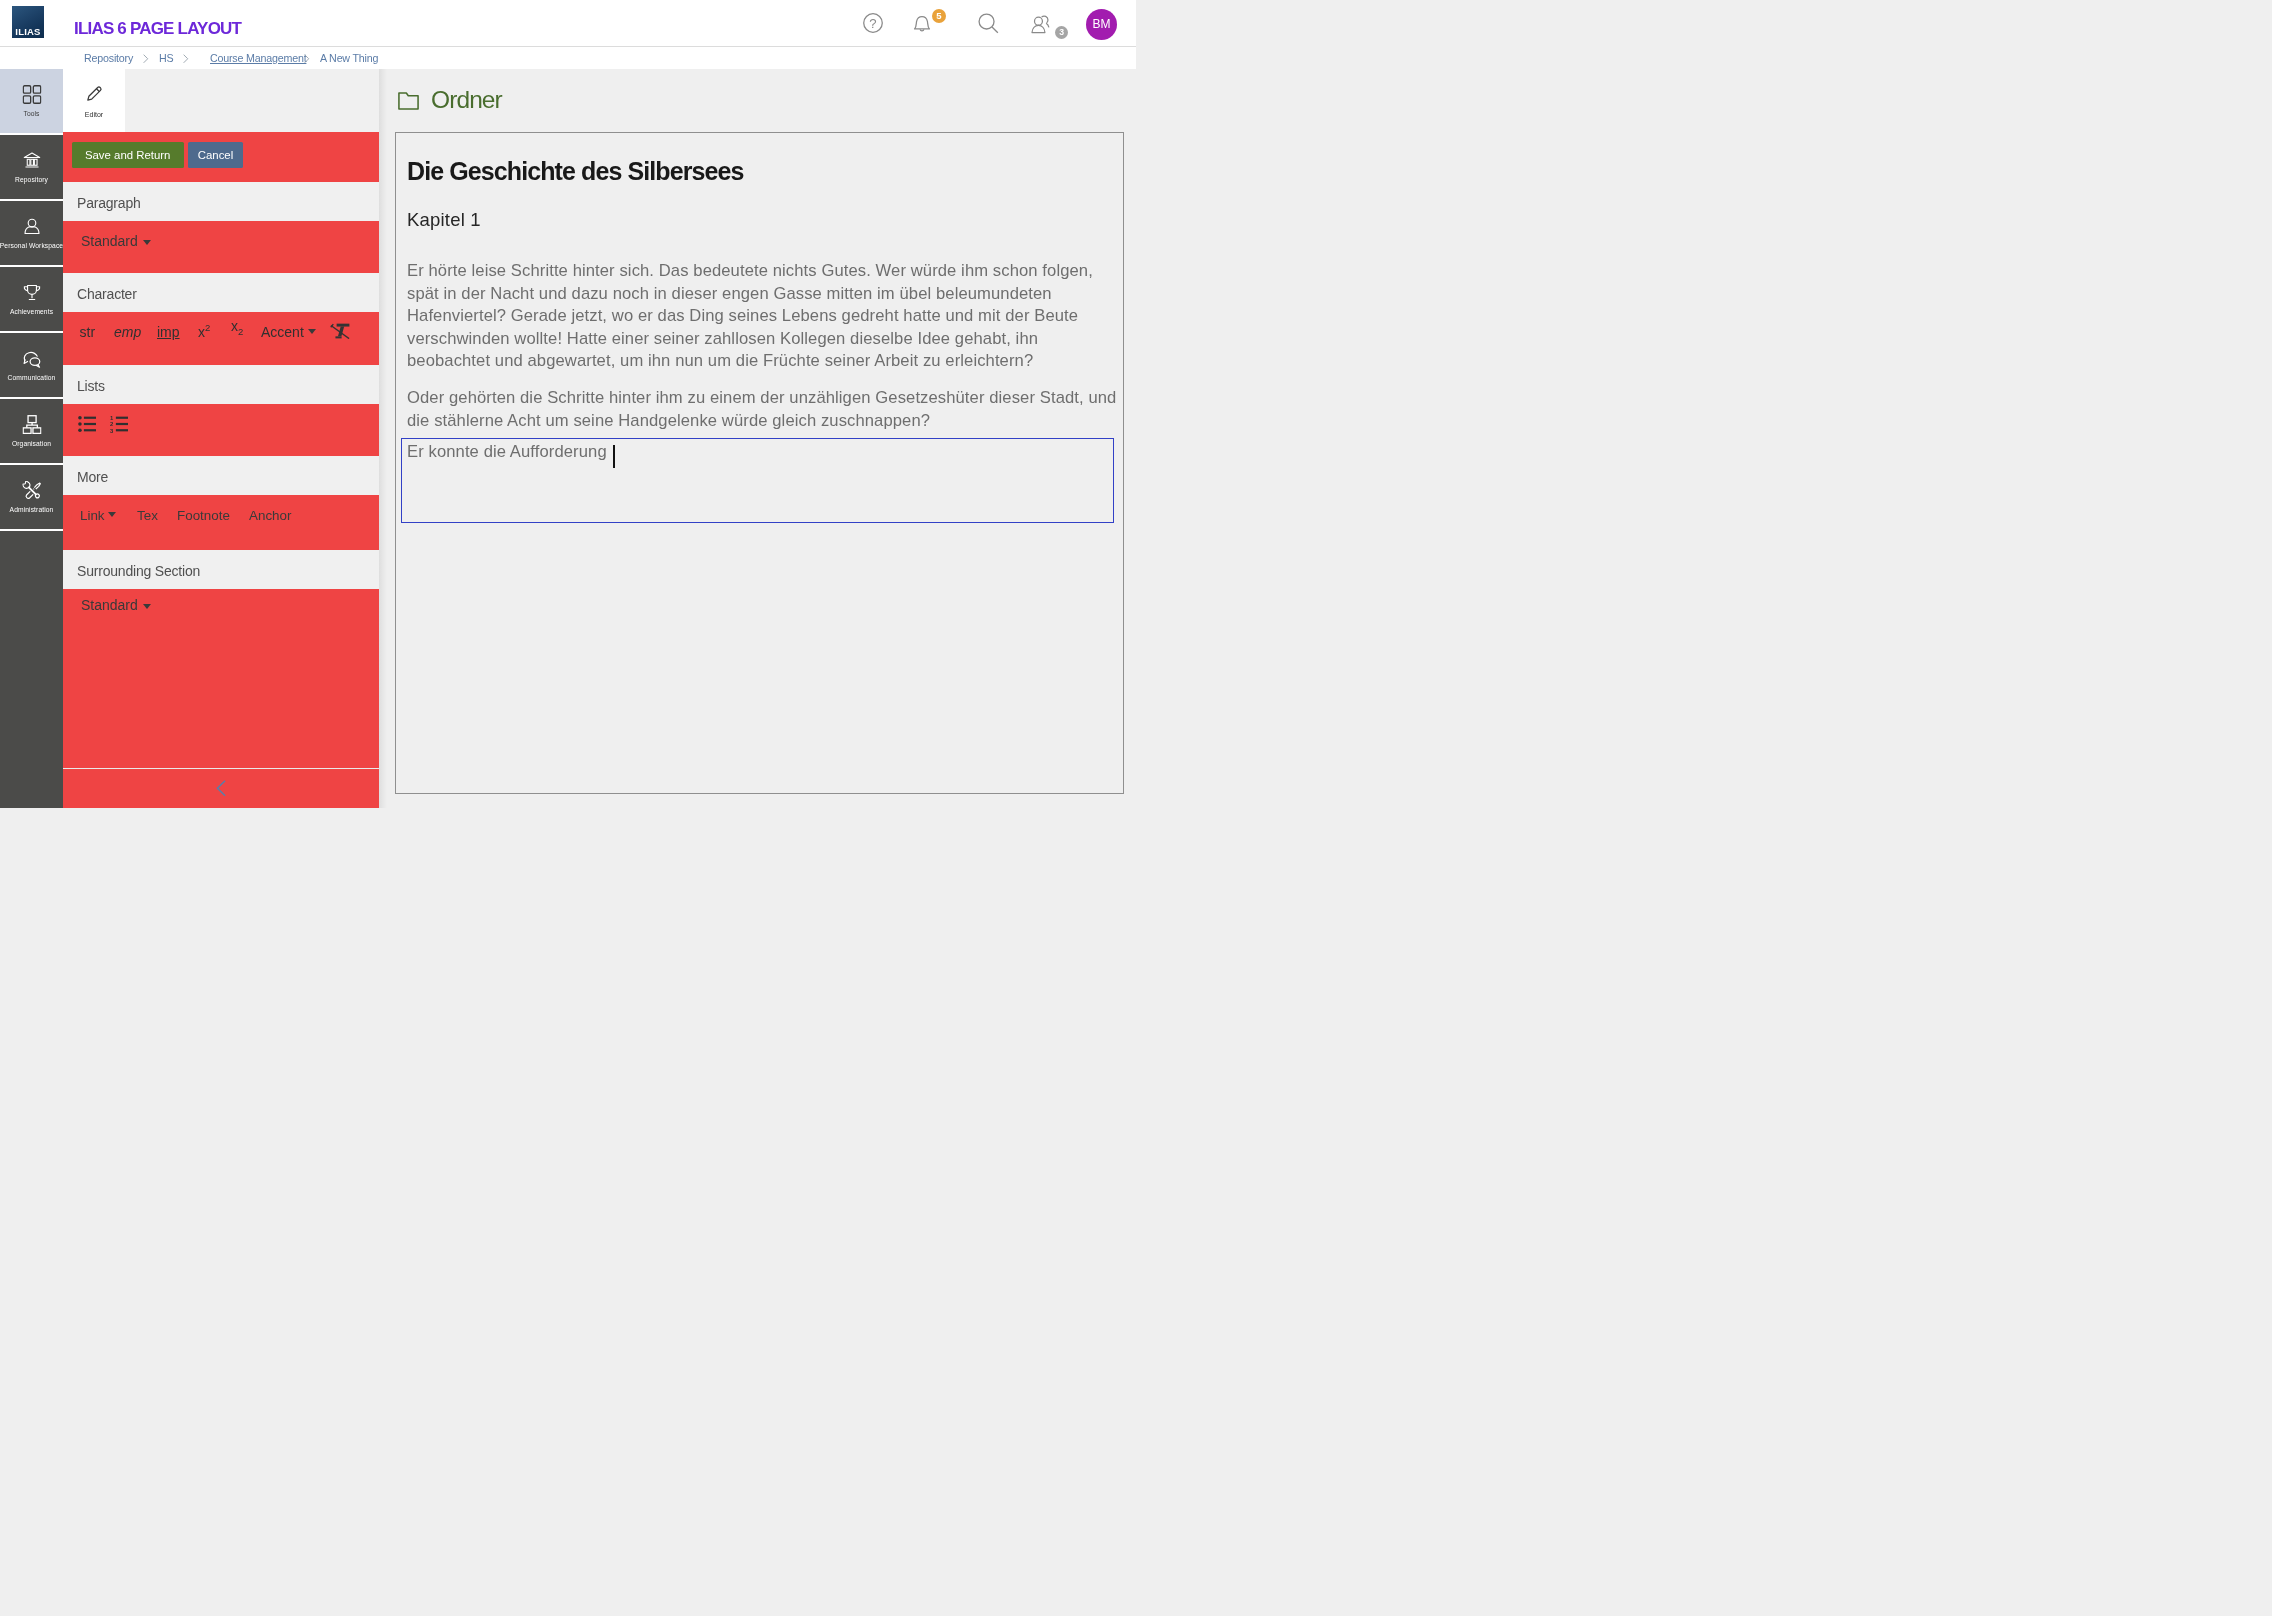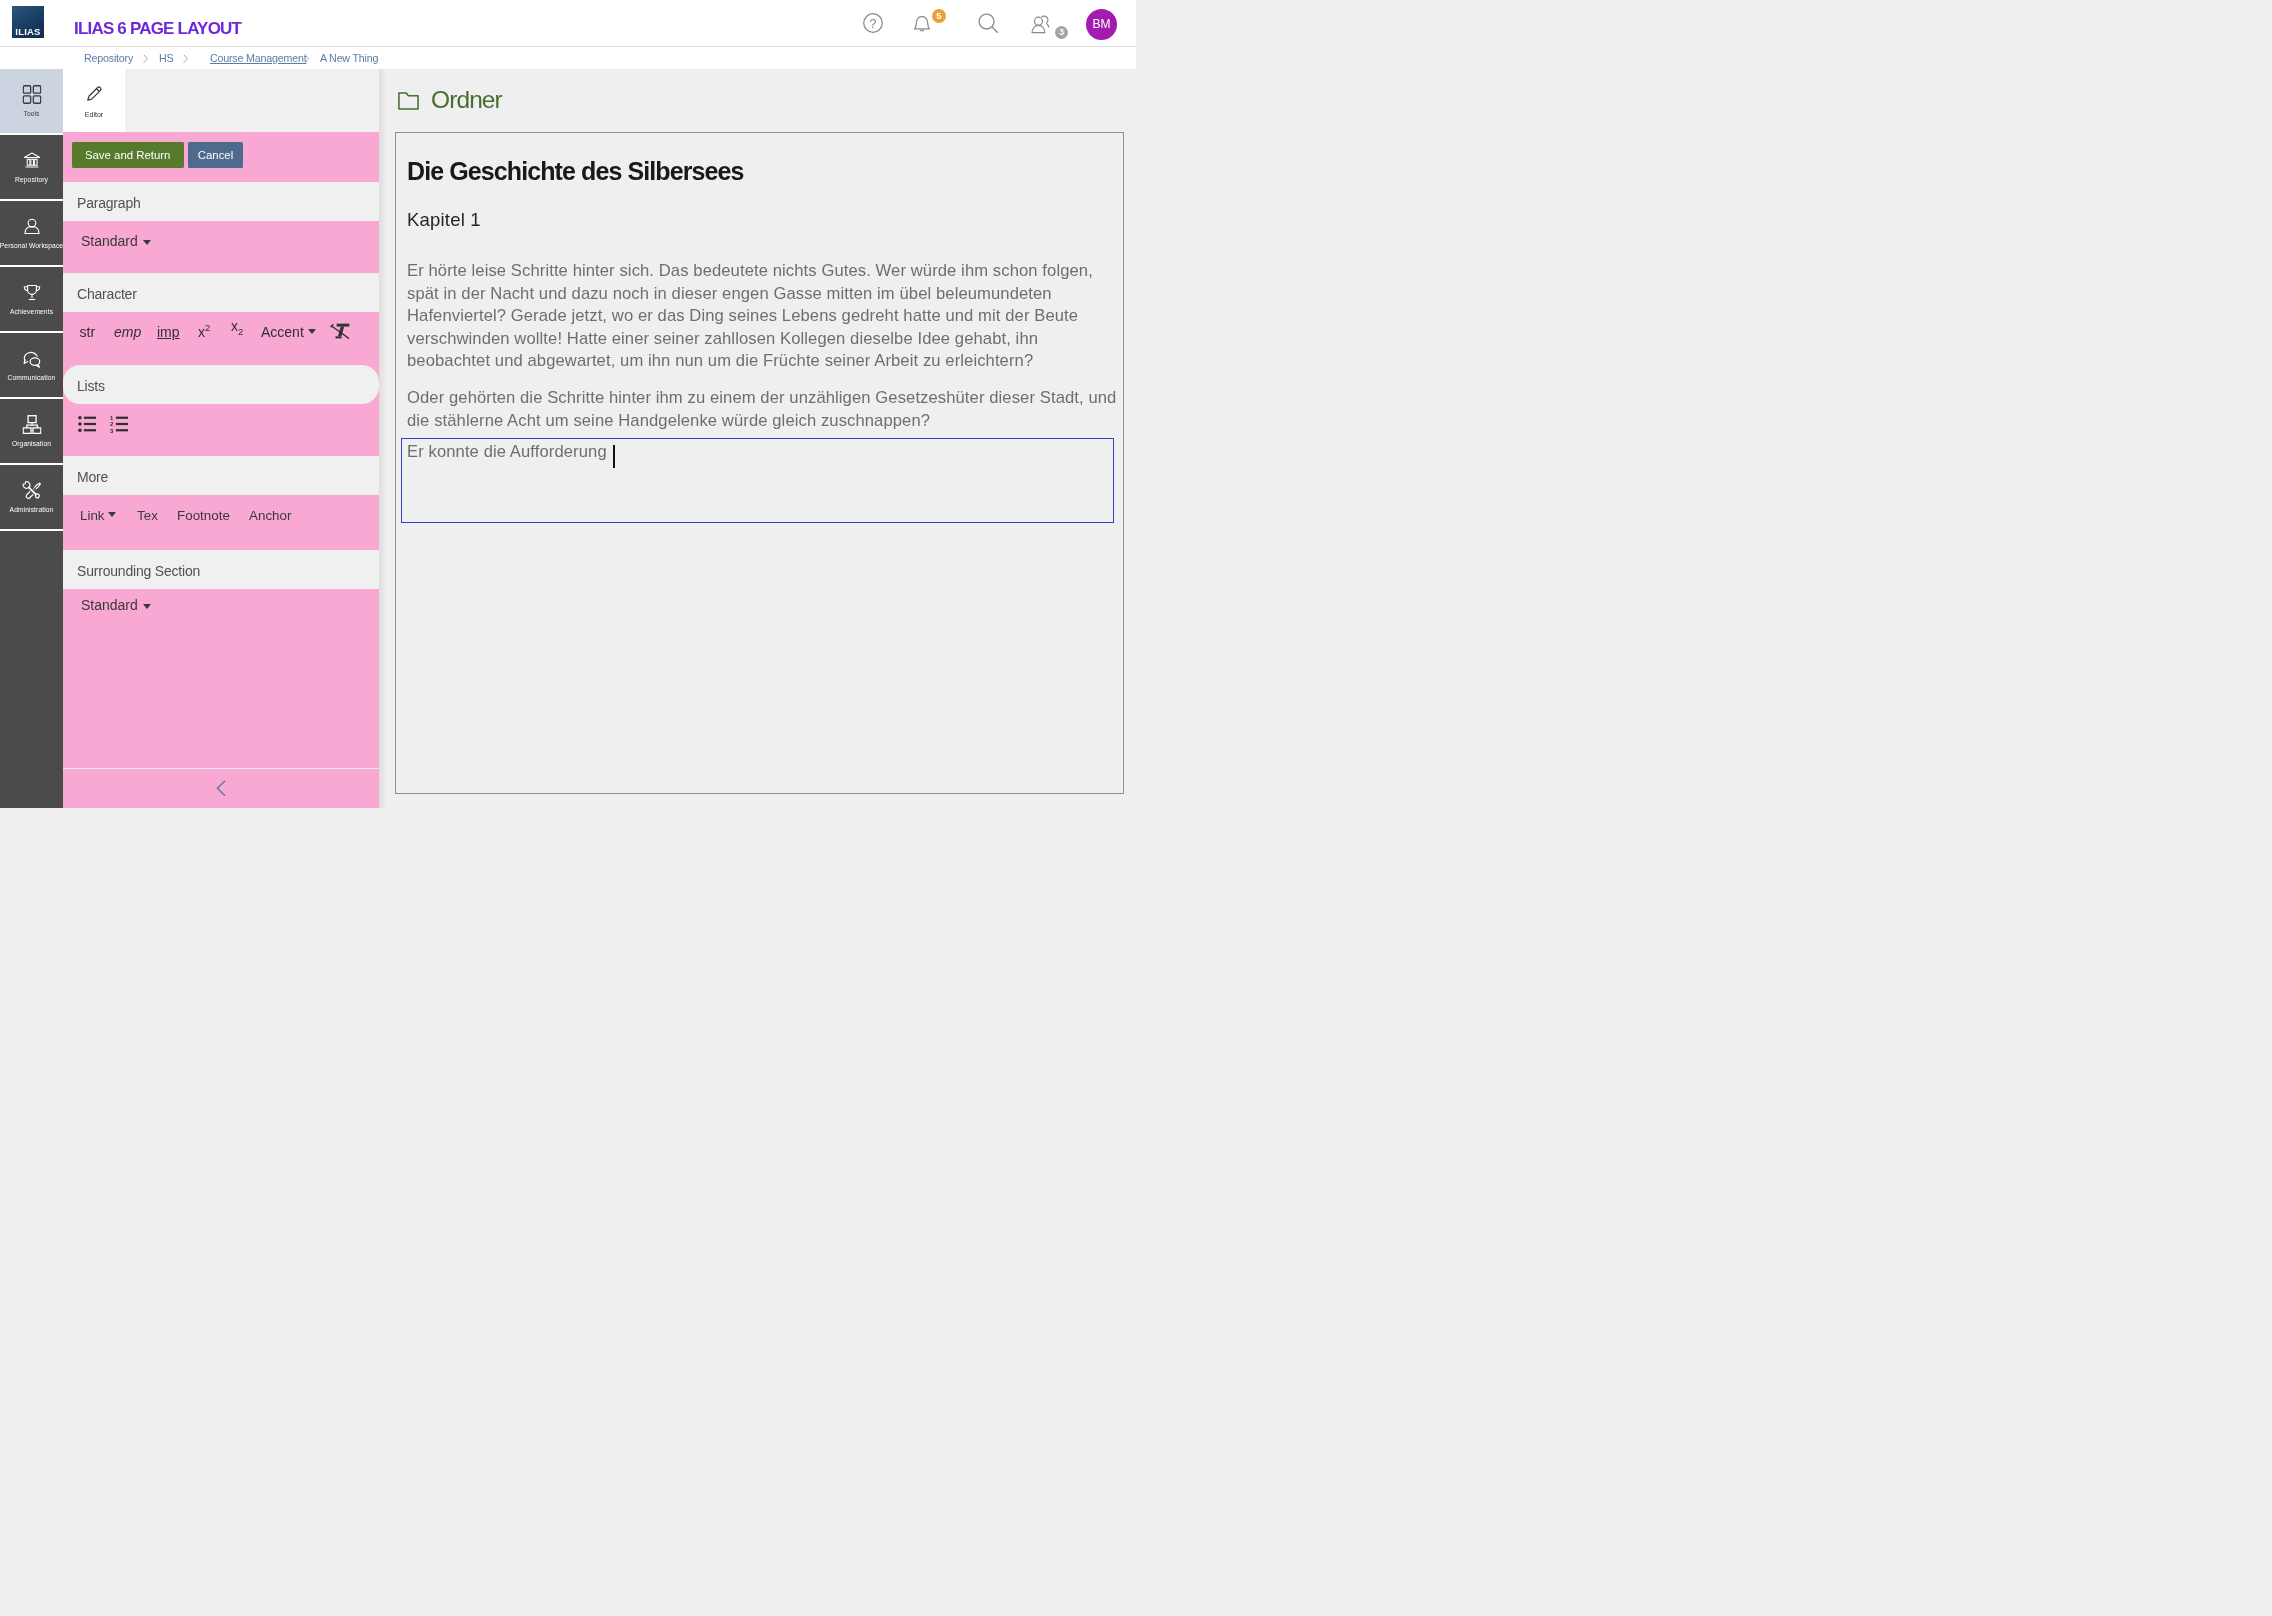--- a/index.html
+++ b/index.html
@@ -23,35 +23,35 @@
 #crumbs svg { position:absolute; }
 
 
 #sidebar { position:absolute; left:0; top:69px; width:63px; height:739px; background:#4b4b49; }
 .sbitem { width:63px; height:66px; border-bottom:2.4px solid #fff; position:relative; color:#fff; }
 .sbitem.active { background:#ccd3e1; color:#3a3a3a; }
 .sbitem svg { position:absolute; left:50%; transform:translateX(-50%); top:16px; width:19px; height:19px; }
 .sbitem .lbl { position:absolute; left:-8px; right:-8px; top:41px; text-align:center; font-size:6.7px; letter-spacing:0.1px; white-space:nowrap; }
 
 
-#panel { position:absolute; left:63px; top:69px; width:316px; height:739px; background:#f9a8d4; }
+#panel { position:absolute; left:63px; top:69px; width:316px; height:739px; background:#ef4444; }
 #tabbar { position:absolute; left:0; top:0; width:316px; height:63px; background:#f0f0f0; }
 #tab { position:absolute; left:0; top:0; width:62px; height:63px; background:#fff; }
 #tab svg { position:absolute; left:22px; top:15.4px; width:19px; height:19px; }
 #tab .lbl { position:absolute; left:0; right:0; top:42px; text-align:center; font-size:7px; color:#2e2e2e; }
 
 .btn { position:absolute; color:#fff; font-size:11.4px; text-align:center; border-radius:1.6px; }
 #btnsave { left:8.7px; top:73px; width:112px; height:26px; line-height:26px; background:#567b2c; }
 #btncancel { left:125px; top:73px; width:55px; height:26px; line-height:26px; background:#4e6a8d; }
 
 .band { position:absolute; left:0; width:316px; height:39px; background:#f0f0f0; }
 .band .lbl { position:absolute; left:14px; top:0; font-size:14px; letter-spacing:-0.2px; color:#505050; line-height:42px; white-space:nowrap; }
 #band-paragraph { top:113px; }
 #band-character { top:204px; }
-#band-lists { top:296px;border-radius:17px; }
+#band-lists { top:296px; }
 #band-more { top:387px; }
 #band-surround { top:481px; }
 
 .caret { display:inline-block; width:0; height:0; border-left:4.3px solid transparent; border-right:4.3px solid transparent; border-top:5.1px solid #3a3a3a; }
 .ddrop { position:absolute; font-size:14px; color:#393939; line-height:14px; }
 .ddrop .caret { margin-left:5.5px; margin-bottom:0.8px; }
 #dd1 { left:18px; top:165px; }
 #dd2 { left:18px; top:529px; }
 
 #charrow { position:absolute; left:0; top:250px; width:316px; height:20px; font-size:14px; color:#303030; }

